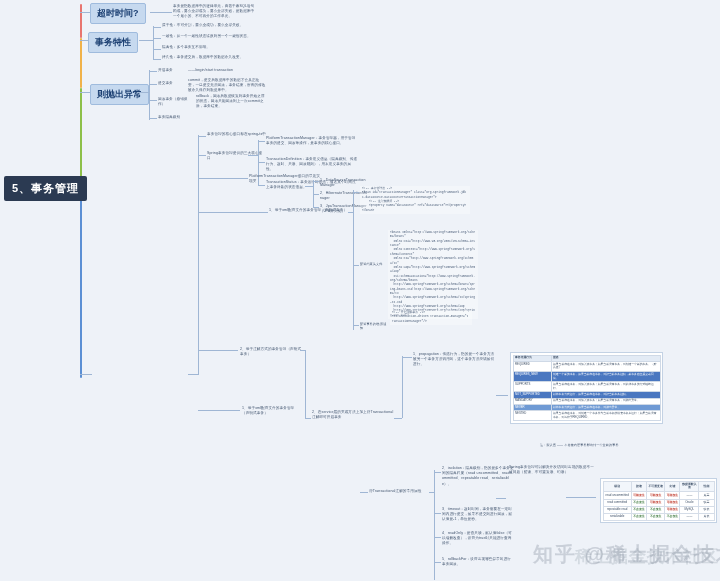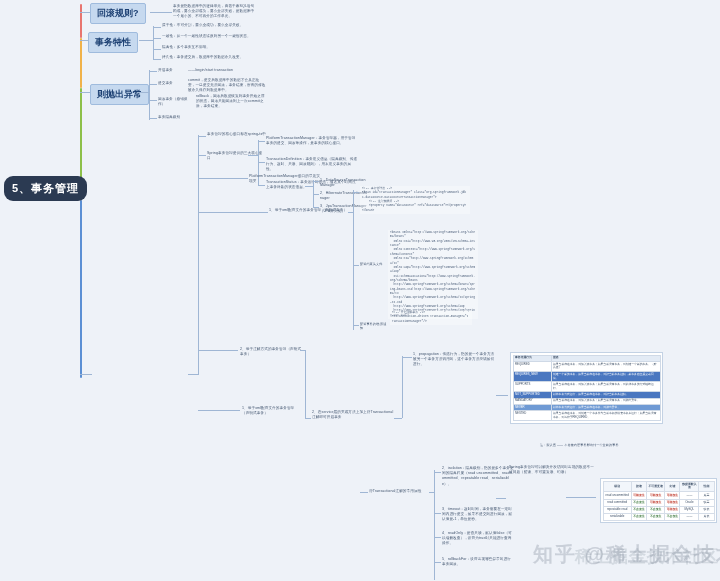--- a/index.html
+++ b/index.html
@@ -10,21 +10,21 @@
     overflow:hidden;
     position:relative;
   }
   #canvas{position:absolute;left:0;top:0;width:720px;height:581px;}
   .node{position:absolute;box-sizing:border-box;}
 
   
   .root{
     background:#2b3a52;color:#ffffff;
     font-weight:bold;font-size:11px;
-    border-radius:9px;
+    border-radius:2px;
     padding:5px 8px;
     letter-spacing:1px;
     white-space:nowrap;
   }
 
   
   .chip{
     background:#c6d9ef;color:#1b3f72;
     font-weight:bold;font-size:9px;
     border:1px solid #9fbbdd;
@@ -119,21 +119,21 @@
   <div class="bar" style="left:80px;top:4px;height:34px;background:#e8756f;"></div>
   <div class="bar" style="left:80px;top:38px;height:50px;background:#f0b24a;"></div>
   <div class="bar" style="left:80px;top:88px;height:95px;background:#8dc04a;"></div>
   <div class="bar" style="left:80px;top:200px;height:178px;background:#5b8fd4;"></div>
 
   <div class="ln lnh" style="left:80px;top:190px;width:6px;background:#8dc04a;height:1px;"></div>
 
   <div class="node root" style="left:4px;top:176px;">5、事务管理</div>
 
   <div class="ln lnh" style="left:80px;top:12px;width:10px;"></div>
-  <div class="node chip" style="left:90px;top:3px;">回滚规则?</div>
+  <div class="node chip" style="left:90px;top:3px;">超时时间?</div>
   <div class="ln lnh" style="left:150px;top:12px;width:22px;"></div>
   <div class="node leaf t4" style="left:173px;top:4px;width:82px;">事务是指数据库中的逻辑单元，由若干条SQL语句构成，要么全部成功，要么全部失败，是数据库中一个最小的、不可再分的工作单元。</div>
 
   <div class="ln lnh" style="left:80px;top:40px;width:12px;"></div>
   <div class="node chip" style="left:88px;top:32px;">事务特性</div>
   <div class="ln lnh" style="left:139px;top:40px;width:14px;"></div>
   <div class="ln lnv" style="left:153px;top:26px;height:33px;"></div>
 
   <div class="ln lnh" style="left:153px;top:27px;width:8px;"></div>
   <div class="node leaf t4" style="left:162px;top:23px;width:95px;">原子性：不可分割，要么全成功，要么全部失败。</div>

